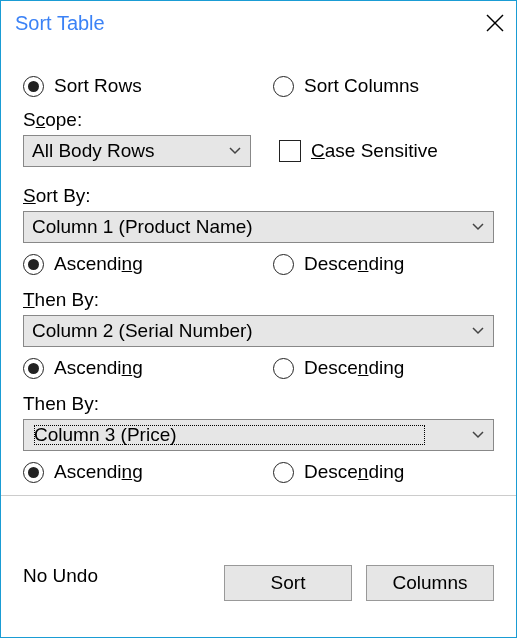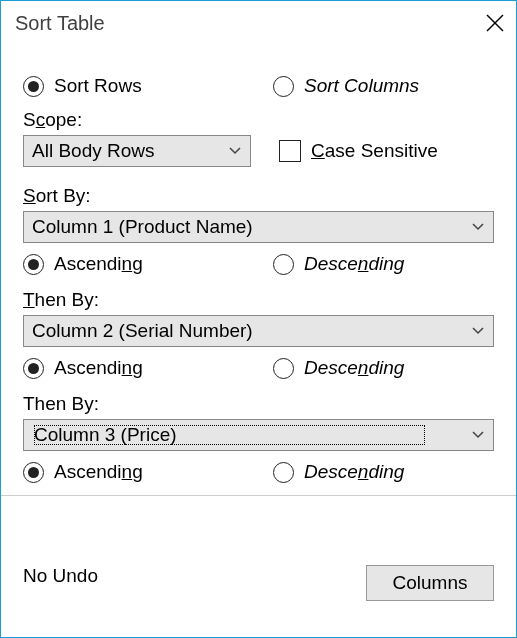--- a/index.html
+++ b/index.html
@@ -19,42 +19,42 @@
   }
   .titlebar {
     height: 44px;
     display: flex;
     align-items: center;
     justify-content: space-between;
     padding: 0 12px 0 14px;
   }
   .title {
     font-size: 20px;
-    color: #404040;
+    color: #3b82f6;
   }
   .close-icon {
     width: 18px;
     height: 18px;
     cursor: pointer;
     position: relative;
   }
   .close-icon svg { width: 18px; height: 18px; }
   .content {
     flex: 1;
     padding: 20px 22px 0 22px;
     font-size: 19px;
     color: #000;
   }
   .row {
     display: flex;
     align-items: center;
     margin-bottom: 10px;
   }
   .radio-col-left { width: 250px; display: flex; align-items: center; }
-  .radio-col-right { flex: 1; display: flex; align-items: center; font-style: italic; }
+  .radio-col-right { flex: 1; display: flex; align-items: center; }
   .radio {
     width: 21px;
     height: 21px;
     border: 1.5px solid #222;
     border-radius: 50%;
     margin-right: 10px;
     display: inline-flex;
     align-items: center;
     justify-content: center;
     cursor: pointer;
@@ -252,15 +252,16 @@
         <span class="radio"></span>
         <span class="label"><span>Desce</span><span class="underline-char">n</span><span>ding</span></span>
       </div>
     </div>
 
     <div class="separator"></div>
   </div>
 
   <div class="footer">
     <span class="footer-text">No Undo</span>
+    <button class="btn">Sort</button>
     <button class="btn">Columns</button>
   </div>
 </div>
 
 </body></html>

